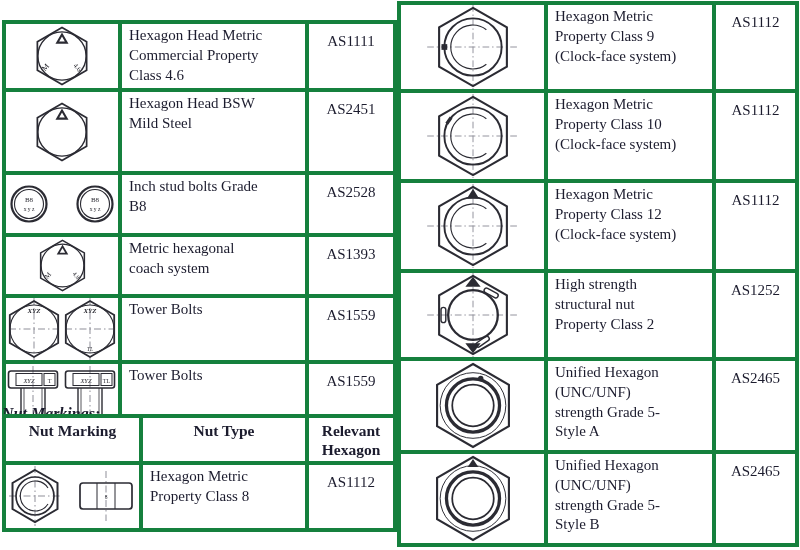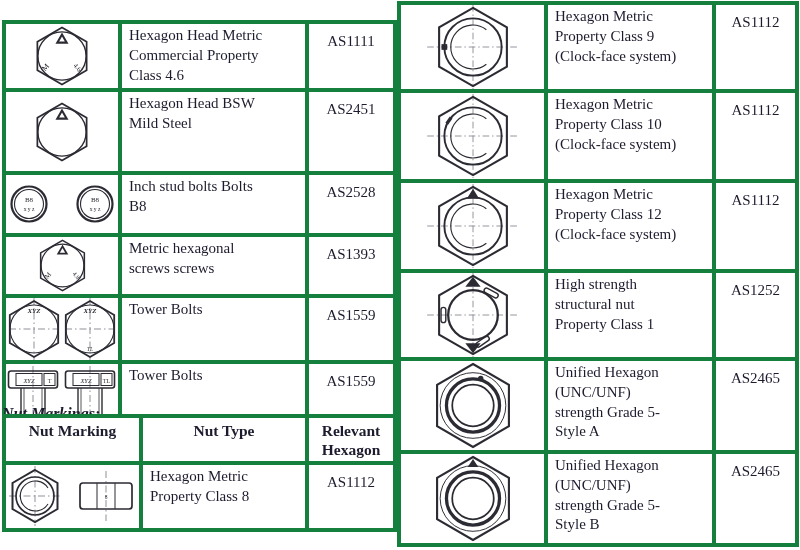--- a/index.html
+++ b/index.html
@@ -70,37 +70,37 @@
             <text x="21" y="27" font-size="5.5" text-anchor="middle">x y z</text>
           </g>
           <g>
             <circle class="ln" stroke-width="2.2" cx="87" cy="20" r="17.5"></circle>
             <circle class="ln" stroke-width="1.1" cx="87" cy="20" r="14.5"></circle>
             <text x="87" y="18" font-size="7" text-anchor="middle">B8</text>
             <text x="87" y="27" font-size="5.5" text-anchor="middle">x y z</text>
           </g>
         </svg>
       </td>
-      <td class="desc">Inch stud bolts Bolts
+      <td class="desc">Inch stud bolts Grade
 B8</td>
       <td class="std">AS2528</td>
     </tr>
 
     <tr style="height:61px">
       <td class="img-cell">
         <svg width="55" height="55" viewBox="0 0 72 72">
           <polygon class="ln" stroke-width="2" points="36,3 64.6,19.5 64.6,52.5 36,69 7.4,52.5 7.4,19.5"></polygon>
           <circle class="ln" stroke-width="1.6" cx="36" cy="36" r="28"></circle>
           <path class="ln" stroke-width="2.4" d="M36,11 L30.5,20.5 L41.5,20.5 Z"></path>
           <text x="19" y="51" font-size="9" text-anchor="middle" transform="rotate(-48 19 51)">M</text>
           <text x="52" y="51" font-size="8" text-anchor="middle" transform="rotate(48 52 51)">4.8</text>
         </svg>
       </td>
       <td class="desc">Metric hexagonal
-screws screws</td>
+coach system</td>
       <td class="std">AS1393</td>
     </tr>
 
     <tr style="height:64px">
       <td class="img-cell">
         <svg width="110" height="62" viewBox="0 0 110 62">
           <g>
             <line class="cl" x1="27" y1="0" x2="27" y2="62"></line>
             <line class="cl" x1="2" y1="31" x2="52" y2="31"></line>
             <polygon class="ln" stroke-width="1.8" points="27,3 51.2,17 51.2,45 27,59 2.8,45 2.8,17"></polygon>
@@ -267,21 +267,21 @@
           <circle class="ln" stroke-width="2.4" cx="60" cy="44" r="26"></circle>
           <g class="ln" stroke-width="1.5">
             <rect x="-8" y="-2.5" width="16" height="5" rx="2.5" transform="translate(29,44) rotate(90)"></rect>
             <rect x="-8" y="-2.5" width="16" height="5" rx="2.5" transform="translate(79,21) rotate(28)"></rect>
             <rect x="-8" y="-2.5" width="16" height="5" rx="2.5" transform="translate(70,72) rotate(-35)"></rect>
           </g>
         </svg>
       </td>
       <td class="desc">High strength
 structural nut
-Property Class 1</td>
+Property Class 2</td>
       <td class="std">AS1252</td>
     </tr>
 
     <tr style="height:93px">
       <td class="img-cell">
         <svg width="112" height="89" viewBox="0 0 116 92">
           <polygon class="ln" stroke-width="2.2" points="58,3 95.2,24.5 95.2,67.5 58,89 20.8,67.5 20.8,24.5"></polygon>
           <circle class="ln" stroke-width="1" cx="58" cy="46" r="34"></circle>
           <circle class="ln" stroke-width="3.4" cx="58" cy="46" r="27.5"></circle>
           <circle class="ln" stroke-width="1.8" cx="58" cy="46" r="21.5"></circle>

